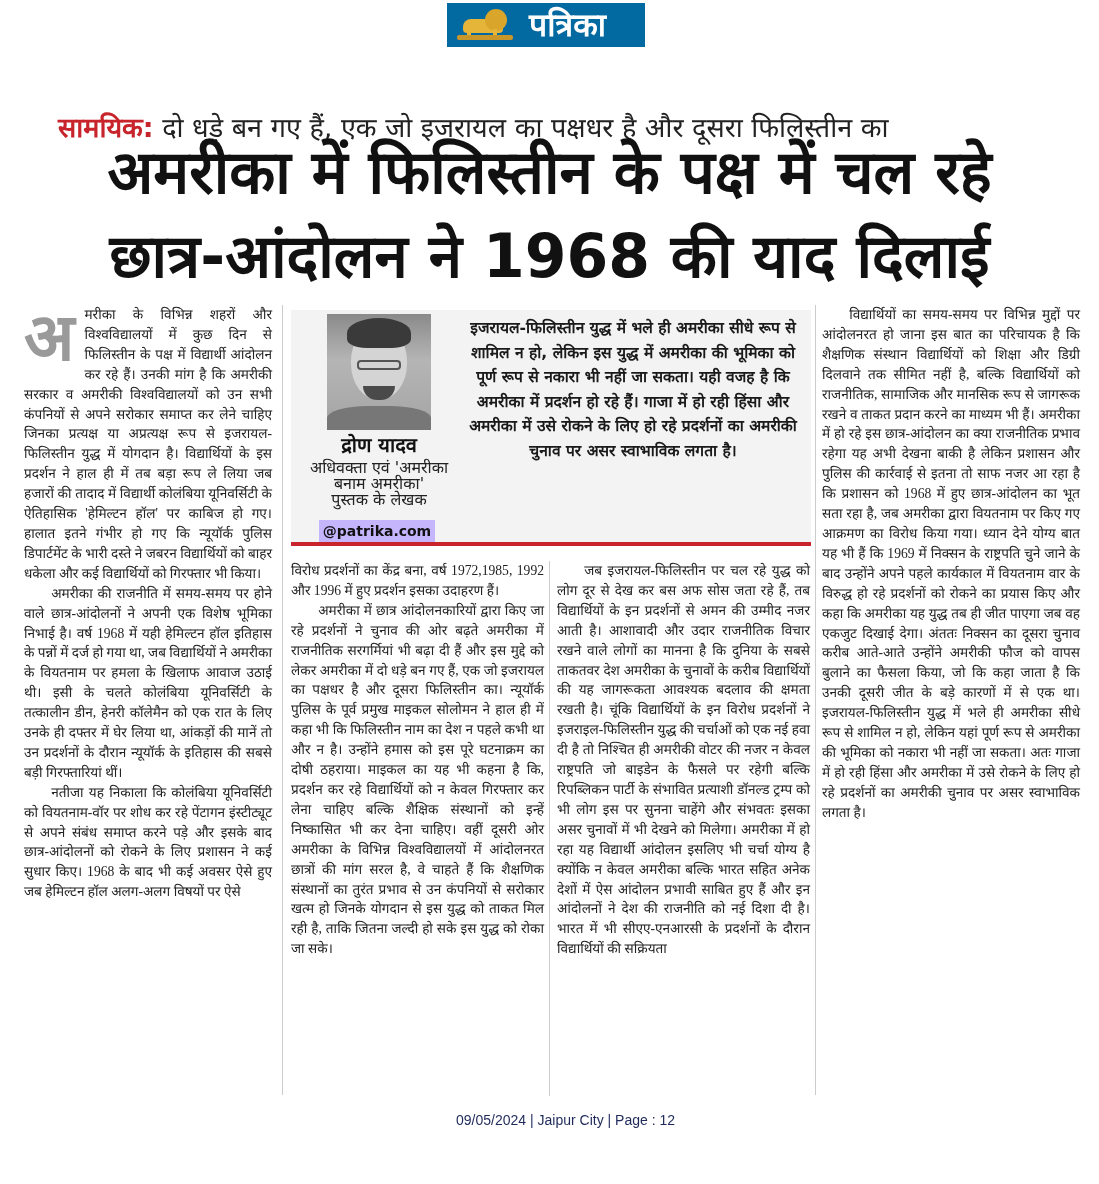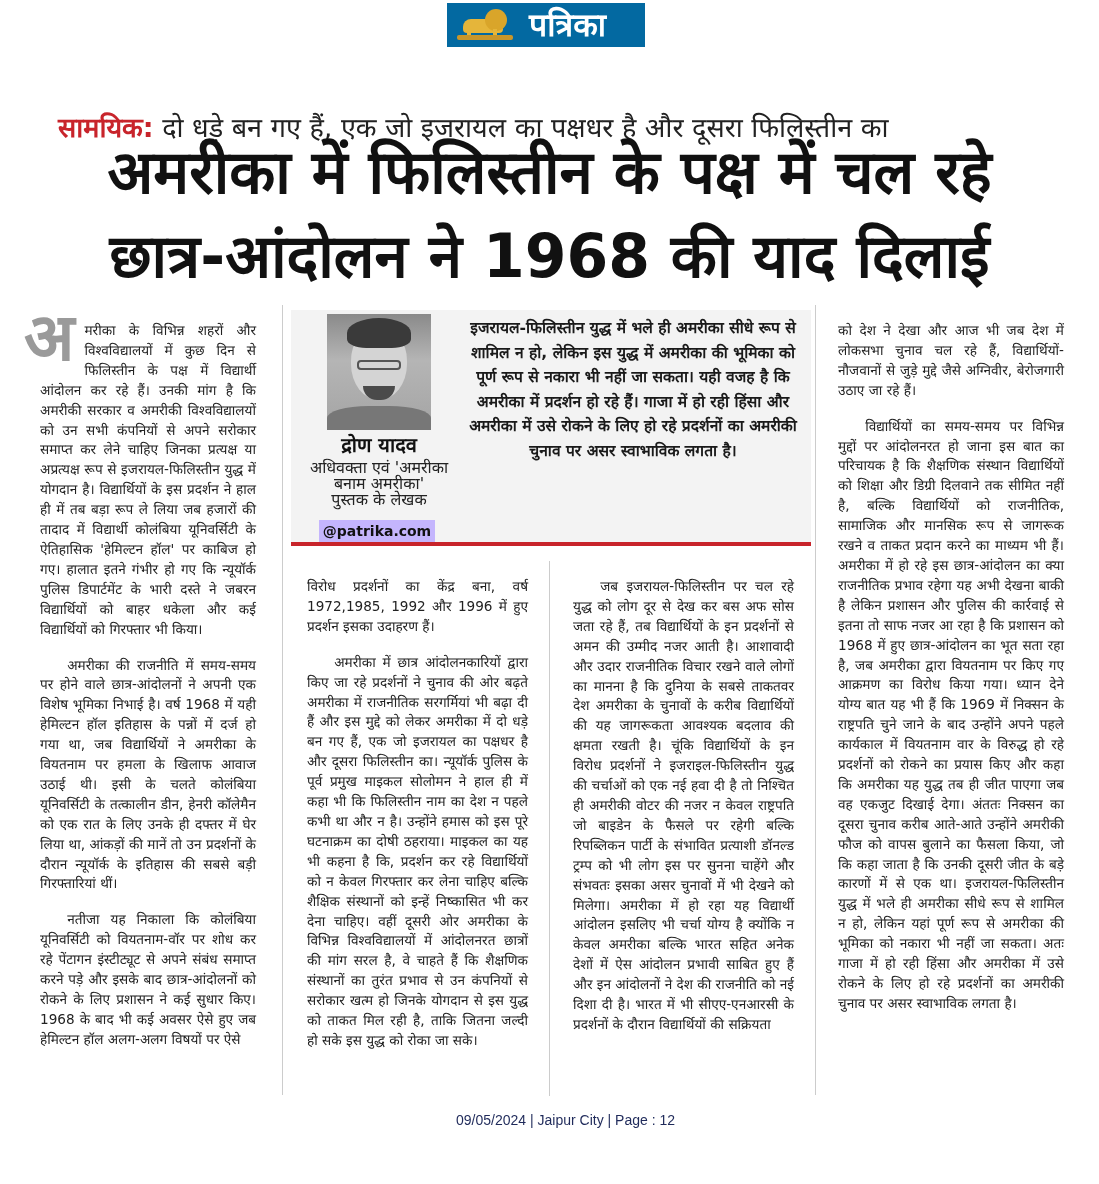--- a/index.html
+++ b/index.html
@@ -30,21 +30,21 @@
     .kicker .text { color: #222; font-weight: normal; }
 
     .headline {
       position: absolute; left: 0; top: 130px; width: 1099px; text-align: center;
       font-size: 60px; line-height: 84px; font-weight: bold; color: #111;
     }
 
     .col {
       position: absolute; font-size: 13.6px; line-height: 19.9px; text-align: justify; color: #222;
     }
-    .col p { margin: 16px; }
+    .col p { margin: 0; font-family: Liberation Serif, serif; }
     .col p.indent { text-indent: 2em; }
 
     .c1 { left: 24px; top: 305px; width: 248px; }
     .dropcap {
       float: left; font-size: 66px; line-height: 58px; color: #9a9a9a; margin: 4px 10px 0 0; font-weight: bold;
     }
     .c2 { left: 291px; top: 561px; width: 253px; }
     .c3 { left: 557px; top: 561px; width: 253px; }
     .c4 { left: 822px; top: 305px; width: 258px; }
 
@@ -144,19 +144,18 @@
 
 <div class="col-rule" style="left:549px; top:561px; height:535px;"></div>
 
 <div class="col c3">
   <p class="indent">जब इजरायल-फिलिस्तीन पर चल रहे युद्ध को लोग दूर से देख कर बस अफ सोस जता रहे हैं, तब विद्यार्थियों के इन प्रदर्शनों से अमन की उम्मीद नजर आती है। आशावादी और उदार राजनीतिक विचार रखने वाले लोगों का मानना है कि दुनिया के सबसे ताकतवर देश अमरीका के चुनावों के करीब विद्यार्थियों की यह जागरूकता आवश्यक बदलाव की क्षमता रखती है। चूंकि विद्यार्थियों के इन विरोध प्रदर्शनों ने इजराइल-फिलिस्तीन युद्ध की चर्चाओं को एक नई हवा दी है तो निश्चित ही अमरीकी वोटर की नजर न केवल राष्ट्रपति जो बाइडेन के फैसले पर रहेगी बल्कि रिपब्लिकन पार्टी के संभावित प्रत्याशी डॉनल्ड ट्रम्प को भी लोग इस पर सुनना चाहेंगे और संभवतः इसका असर चुनावों में भी देखने को मिलेगा। अमरीका में हो रहा यह विद्यार्थी आंदोलन इसलिए भी चर्चा योग्य है क्योंकि न केवल अमरीका बल्कि भारत सहित अनेक देशों में ऐस आंदोलन प्रभावी साबित हुए हैं और इन आंदोलनों ने देश की राजनीति को नई दिशा दी है। भारत में भी सीएए-एनआरसी के प्रदर्शनों के दौरान विद्यार्थियों की सक्रियता</p>
 </div>
 
 <div class="col-rule" style="left:815px; top:305px; height:790px;"></div>
 
 <div class="col c4">
-  <p>को देश ने देखा और आज भी जब देश में लोकसभा चुनाव चल रहे हैं, विद्यार्थियों-नौजवानों से जुड़े मुद्दे जैसे अग्निवीर, बेरोजगारी उठाए जा रहे हैं।</p>
   <p class="indent">विद्यार्थियों का समय-समय पर विभिन्न मुद्दों पर आंदोलनरत हो जाना इस बात का परिचायक है कि शैक्षणिक संस्थान विद्यार्थियों को शिक्षा और डिग्री दिलवाने तक सीमित नहीं है, बल्कि विद्यार्थियों को राजनीतिक, सामाजिक और मानसिक रूप से जागरूक रखने व ताकत प्रदान करने का माध्यम भी हैं। अमरीका में हो रहे इस छात्र-आंदोलन का क्या राजनीतिक प्रभाव रहेगा यह अभी देखना बाकी है लेकिन प्रशासन और पुलिस की कार्रवाई से इतना तो साफ नजर आ रहा है कि प्रशासन को 1968 में हुए छात्र-आंदोलन का भूत सता रहा है, जब अमरीका द्वारा वियतनाम पर किए गए आक्रमण का विरोध किया गया। ध्यान देने योग्य बात यह भी हैं कि 1969 में निक्सन के राष्ट्रपति चुने जाने के बाद उन्होंने अपने पहले कार्यकाल में वियतनाम वार के विरुद्ध हो रहे प्रदर्शनों को रोकने का प्रयास किए और कहा कि अमरीका यह युद्ध तब ही जीत पाएगा जब वह एकजुट दिखाई देगा। अंततः निक्सन का दूसरा चुनाव करीब आते-आते उन्होंने अमरीकी फौज को वापस बुलाने का फैसला किया, जो कि कहा जाता है कि उनकी दूसरी जीत के बड़े कारणों में से एक था। इजरायल-फिलिस्तीन युद्ध में भले ही अमरीका सीधे रूप से शामिल न हो, लेकिन यहां पूर्ण रूप से अमरीका की भूमिका को नकारा भी नहीं जा सकता। अतः गाजा में हो रही हिंसा और अमरीका में उसे रोकने के लिए हो रहे प्रदर्शनों का अमरीकी चुनाव पर असर स्वाभाविक लगता है।</p>
 </div>
 
 <div class="footer">
   <div>09/05/2024 | Jaipur City | Page : 12</div>
 </div>
 
 </body></html>

